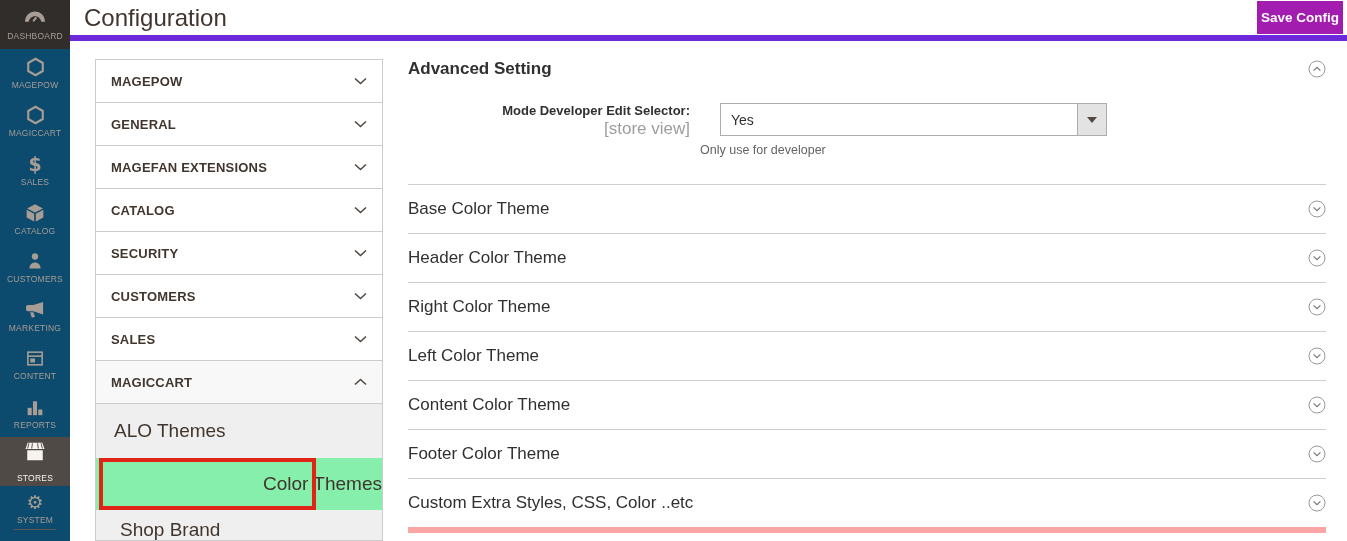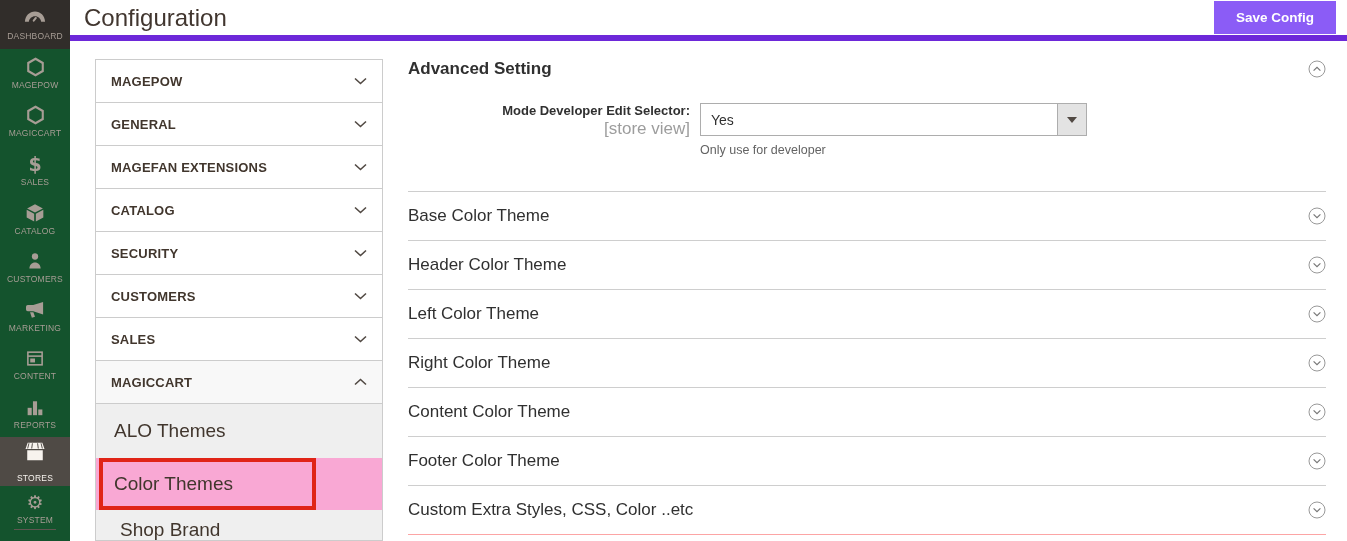--- a/index.html
+++ b/index.html
@@ -1,80 +1,80 @@
 <!DOCTYPE html>
 <html><head>
 <meta charset="utf-8">
 <style>
   * { margin:0; padding:0; box-sizing:border-box; }
   html,body { width:1347px; height:541px; overflow:hidden; background:#fff;
               font-family:"Liberation Sans", sans-serif; }
 
   
   .sidebar { position:absolute; left:0; top:0; width:70px; height:541px;
-             background:#14532d; z-index:20; display:flex; flex-direction:column; }
+             background:#0c4a6e; z-index:20; display:flex; flex-direction:column; }
   .side-item { height:48.6px; display:flex; flex-direction:column; align-items:center;
                justify-content:center; cursor:pointer; color:#a79d95; }
   .side-item.first { background:#312d2a; }
   .side-item.active { background:#4f4a45; color:#f7f3ee;gap:8px; }
   .side-item .ic { height:22px; display:flex; align-items:center; justify-content:center; }
   .side-item .ic svg { display:block; }
   .side-item .glyph { font-size:19px; line-height:20px; font-weight:bold;
                       font-family:"DejaVu Sans", sans-serif; }
   .side-label { font-size:8.5px; letter-spacing:.2px; margin-top:2px; }
   .side-divider { width:42px; border-top:1px solid #5d5650; margin:4px auto 0; }
 
   
   .page-header { margin-left:70px; height:41px; background:#fff;
                  border-bottom:6px solid #6d28d9; display:flex;
                  align-items:center; justify-content:space-between; }
   .page-title { font-size:24px; color:#41362f; padding-left:14px; font-weight:400; }
-  .save-btn { margin-right:11px; background:#8b5cf6; color:#fff; border:none;
-              font-size:13.5px; font-weight:bold; padding:9px 22px; cursor:pointer;
+  .save-btn { margin-right:4px; background:#a21caf; color:#fff; border:none;
+              font-size:13.5px; font-weight:bold; padding:9px 4px; cursor:pointer;
               font-family:"Liberation Sans", sans-serif; }
 
   
   .content { margin-left:70px; display:flex; align-items:flex-start; }
 
   
   .cfg-nav { width:288px; margin:18px 0 0 25px; flex:none; }
   .cfg-row { height:44px; background:#fff; border:1px solid #ccc; margin-top:-1px;
              display:flex; align-items:center; justify-content:space-between;
              padding:0 15px; cursor:pointer; }
   .cfg-row:first-child { margin-top:0; }
   .cfg-row .lbl { font-size:13px; font-weight:bold; color:#41362d; letter-spacing:.2px; }
   .cfg-row.expanded { background:#f8f8f8; }
   .cfg-sub { border:1px solid #ccc; border-top:none; background:#efefef; position:relative; }
   .sub-item { font-size:19px; color:#41362d; cursor:pointer; display:flex; align-items:center; }
   .sub-alo  { height:54px; padding-left:18px; }
-  .sub-color { height:52px; padding-left:18px; background:#f9a8d4; position:relative; }
+  .sub-color { height:52px; padding-left:18px; background:#86efac; position:relative;justify-content:flex-end; }
   .sub-shop { height:30px; padding-left:24px; align-items:center; padding-top:9px; }
   .red-box { position:absolute; left:3px; top:0; width:217px; height:52px;
              border:4px solid #e02417; pointer-events:none; }
 
   
   .main { flex:1; margin:18px 21px 0 25px; }
   .sec-head { display:flex; align-items:center; justify-content:space-between; }
   .sec-title { font-size:17px; color:#303030; font-weight:bold; }
   .field-row { display:flex; margin-top:24px; }
   .field-label-col { width:292px; text-align:right; padding-right:10px; flex:none; }
   .field-label { font-size:13px; font-weight:bold; color:#303030; line-height:15px; }
   .field-scope { font-size:17px; color:#9d9d9d; margin-top:1px; }
   .field-value-col { flex:1; }
   .select { width:387px; height:33px; border:1px solid #adadad; background:#fff;
-            display:flex; align-items:center; justify-content:space-between; cursor:pointer; }
+            display:flex; align-items:center; justify-content:space-between; cursor:pointer;margin-left:20px; }
   .select .val { font-size:14px; color:#303030; padding-left:10px; }
   .select .arrow-box { width:29px; height:100%; background:#e3e3e3;
                        border-left:1px solid #adadad; display:flex;
                        align-items:center; justify-content:center; }
   .select .tri { width:0; height:0; border-left:5px solid transparent;
                  border-right:5px solid transparent; border-top:6px solid #514943; }
   .field-note { font-size:12.5px; color:#636363; margin-top:7px; }
 
-  .collapsed-list { margin-top:34px; border-bottom:1px solid #fca5a5; }
+  .collapsed-list { margin-top:27px; border-bottom:6px solid #fca5a5; }
   .col-row { height:49px; border-top:1px solid #cecece; display:flex;
              align-items:center; justify-content:space-between; cursor:pointer; }
   .col-row .lbl { font-size:17px; color:#303030; }
 
   .chev svg, .circle-chev svg { display:block; }
 </style>
 </head>
 <body>
 
 <nav class="sidebar">
@@ -307,38 +307,38 @@
       <div class="col-row">
         <span class="lbl">Header Color Theme</span>
         <span class="circle-chev">
             <svg width="18" height="18" viewBox="0 0 18 18" fill="none" stroke="#999">
               <circle cx="9" cy="9" r="8" stroke-width="1"></circle>
               <polyline points="5.6,7.4 9,10.7 12.4,7.4" stroke-width="1.2" stroke="#777"></polyline>
             </svg>
           </span>
       </div>
       <div class="col-row">
+        <span class="lbl">Right Color Theme</span>
+        <span class="circle-chev">
+            <svg width="18" height="18" viewBox="0 0 18 18" fill="none" stroke="#999">
+              <circle cx="9" cy="9" r="8" stroke-width="1"></circle>
+              <polyline points="5.6,7.4 9,10.7 12.4,7.4" stroke-width="1.2" stroke="#777"></polyline>
+            </svg>
+          </span>
+      </div>
+      <div class="col-row">
         <span class="lbl">Left Color Theme</span>
         <span class="circle-chev">
             <svg width="18" height="18" viewBox="0 0 18 18" fill="none" stroke="#999">
               <circle cx="9" cy="9" r="8" stroke-width="1"></circle>
               <polyline points="5.6,7.4 9,10.7 12.4,7.4" stroke-width="1.2" stroke="#777"></polyline>
             </svg>
           </span>
       </div>
       <div class="col-row">
-        <span class="lbl">Right Color Theme</span>
-        <span class="circle-chev">
-            <svg width="18" height="18" viewBox="0 0 18 18" fill="none" stroke="#999">
-              <circle cx="9" cy="9" r="8" stroke-width="1"></circle>
-              <polyline points="5.6,7.4 9,10.7 12.4,7.4" stroke-width="1.2" stroke="#777"></polyline>
-            </svg>
-          </span>
-      </div>
-      <div class="col-row">
         <span class="lbl">Content Color Theme</span>
         <span class="circle-chev">
             <svg width="18" height="18" viewBox="0 0 18 18" fill="none" stroke="#999">
               <circle cx="9" cy="9" r="8" stroke-width="1"></circle>
               <polyline points="5.6,7.4 9,10.7 12.4,7.4" stroke-width="1.2" stroke="#777"></polyline>
             </svg>
           </span>
       </div>
       <div class="col-row">
         <span class="lbl">Footer Color Theme</span>

